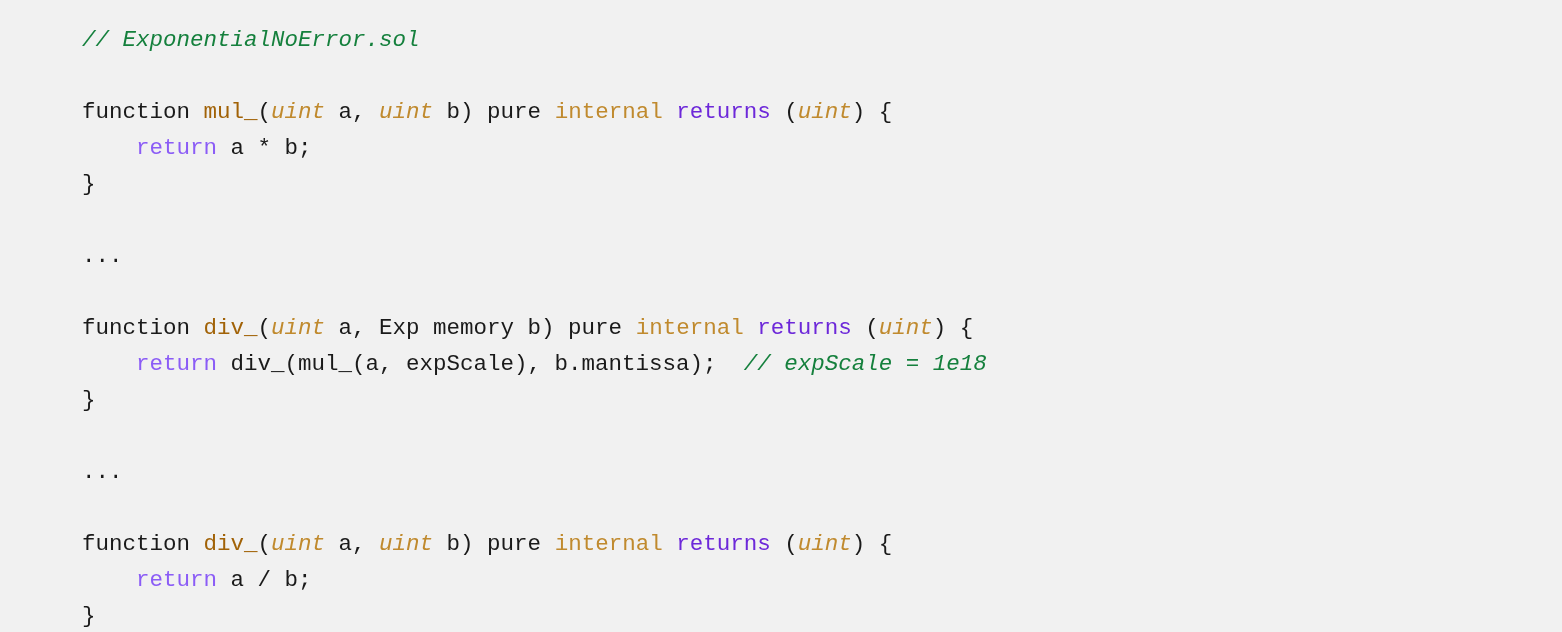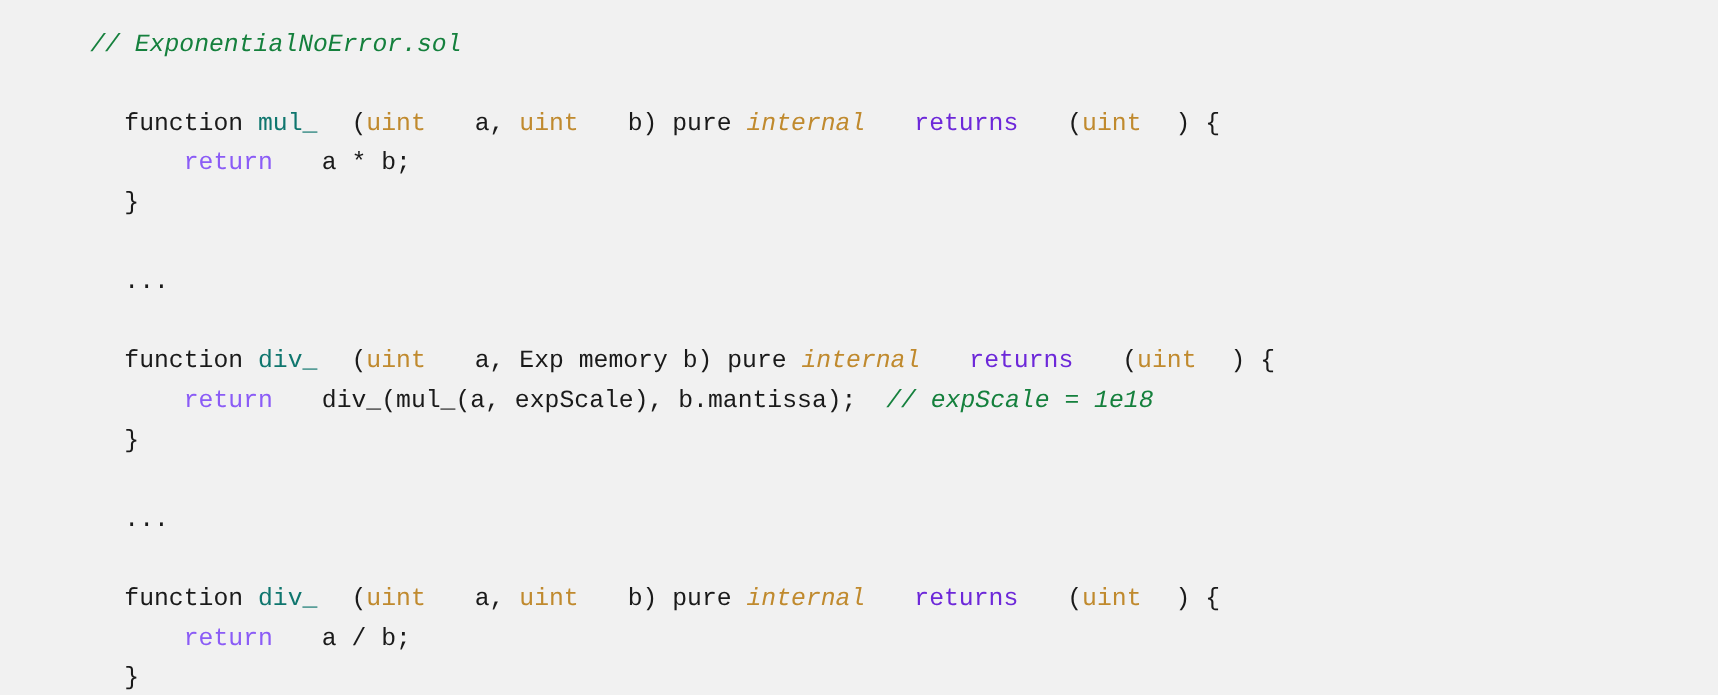--- a/index.html
+++ b/index.html
@@ -10,23 +10,23 @@
     font-size: 22.5px;
     line-height: 1.6;
   }
   .code-block {
     padding: 22px 0 22px 82px;
     white-space: pre;
     color: #1a1a1a;
   }
   .tok { display: inline; }
   .c-comment { color: #15803d; font-style: italic; }
-  .c-fnname { color: #0f766e; }
-  .c-type { color: #c08a2e; }
-  .c-keyword-vis { color: #c08a2e; font-style: italic; }
+  .c-fnname { color: #a16207; }
+  .c-type { color: #c08a2e; font-style: italic; }
+  .c-keyword-vis { color: #c08a2e; }
   .c-keyword-ret { color: #6d28d9; }
   .c-keyword-return { color: #8b5cf6; }
-  .c-plain { color: #1a1a1a; margin-left: 31px; }
+  .c-plain { color: #1a1a1a; }
 </style>
 </head>
 <body>
 
 <div class="code-block" id="code-root"><div><span class="tok c-comment">// ExponentialNoError.sol</span></div><div>&nbsp;</div><div><span class="tok c-plain">function </span><span class="tok c-fnname">mul_</span><span class="tok c-plain">(</span><span class="tok c-type">uint</span><span class="tok c-plain"> a, </span><span class="tok c-type">uint</span><span class="tok c-plain"> b) pure </span><span class="tok c-keyword-vis">internal</span><span class="tok c-plain"> </span><span class="tok c-keyword-ret">returns</span><span class="tok c-plain"> (</span><span class="tok c-type">uint</span><span class="tok c-plain">) {</span></div><div><span class="tok c-plain">    </span><span class="tok c-keyword-return">return</span><span class="tok c-plain"> a * b;</span></div><div><span class="tok c-plain">}</span></div><div>&nbsp;</div><div><span class="tok c-plain">...</span></div><div>&nbsp;</div><div><span class="tok c-plain">function </span><span class="tok c-fnname">div_</span><span class="tok c-plain">(</span><span class="tok c-type">uint</span><span class="tok c-plain"> a, Exp memory b) pure </span><span class="tok c-keyword-vis">internal</span><span class="tok c-plain"> </span><span class="tok c-keyword-ret">returns</span><span class="tok c-plain"> (</span><span class="tok c-type">uint</span><span class="tok c-plain">) {</span></div><div><span class="tok c-plain">    </span><span class="tok c-keyword-return">return</span><span class="tok c-plain"> div_(mul_(a, expScale), b.mantissa);  </span><span class="tok c-comment">// expScale = 1e18</span></div><div><span class="tok c-plain">}</span></div><div>&nbsp;</div><div><span class="tok c-plain">...</span></div><div>&nbsp;</div><div><span class="tok c-plain">function </span><span class="tok c-fnname">div_</span><span class="tok c-plain">(</span><span class="tok c-type">uint</span><span class="tok c-plain"> a, </span><span class="tok c-type">uint</span><span class="tok c-plain"> b) pure </span><span class="tok c-keyword-vis">internal</span><span class="tok c-plain"> </span><span class="tok c-keyword-ret">returns</span><span class="tok c-plain"> (</span><span class="tok c-type">uint</span><span class="tok c-plain">) {</span></div><div><span class="tok c-plain">    </span><span class="tok c-keyword-return">return</span><span class="tok c-plain"> a / b;</span></div><div><span class="tok c-plain">}</span></div></div>
 
 </body></html>

